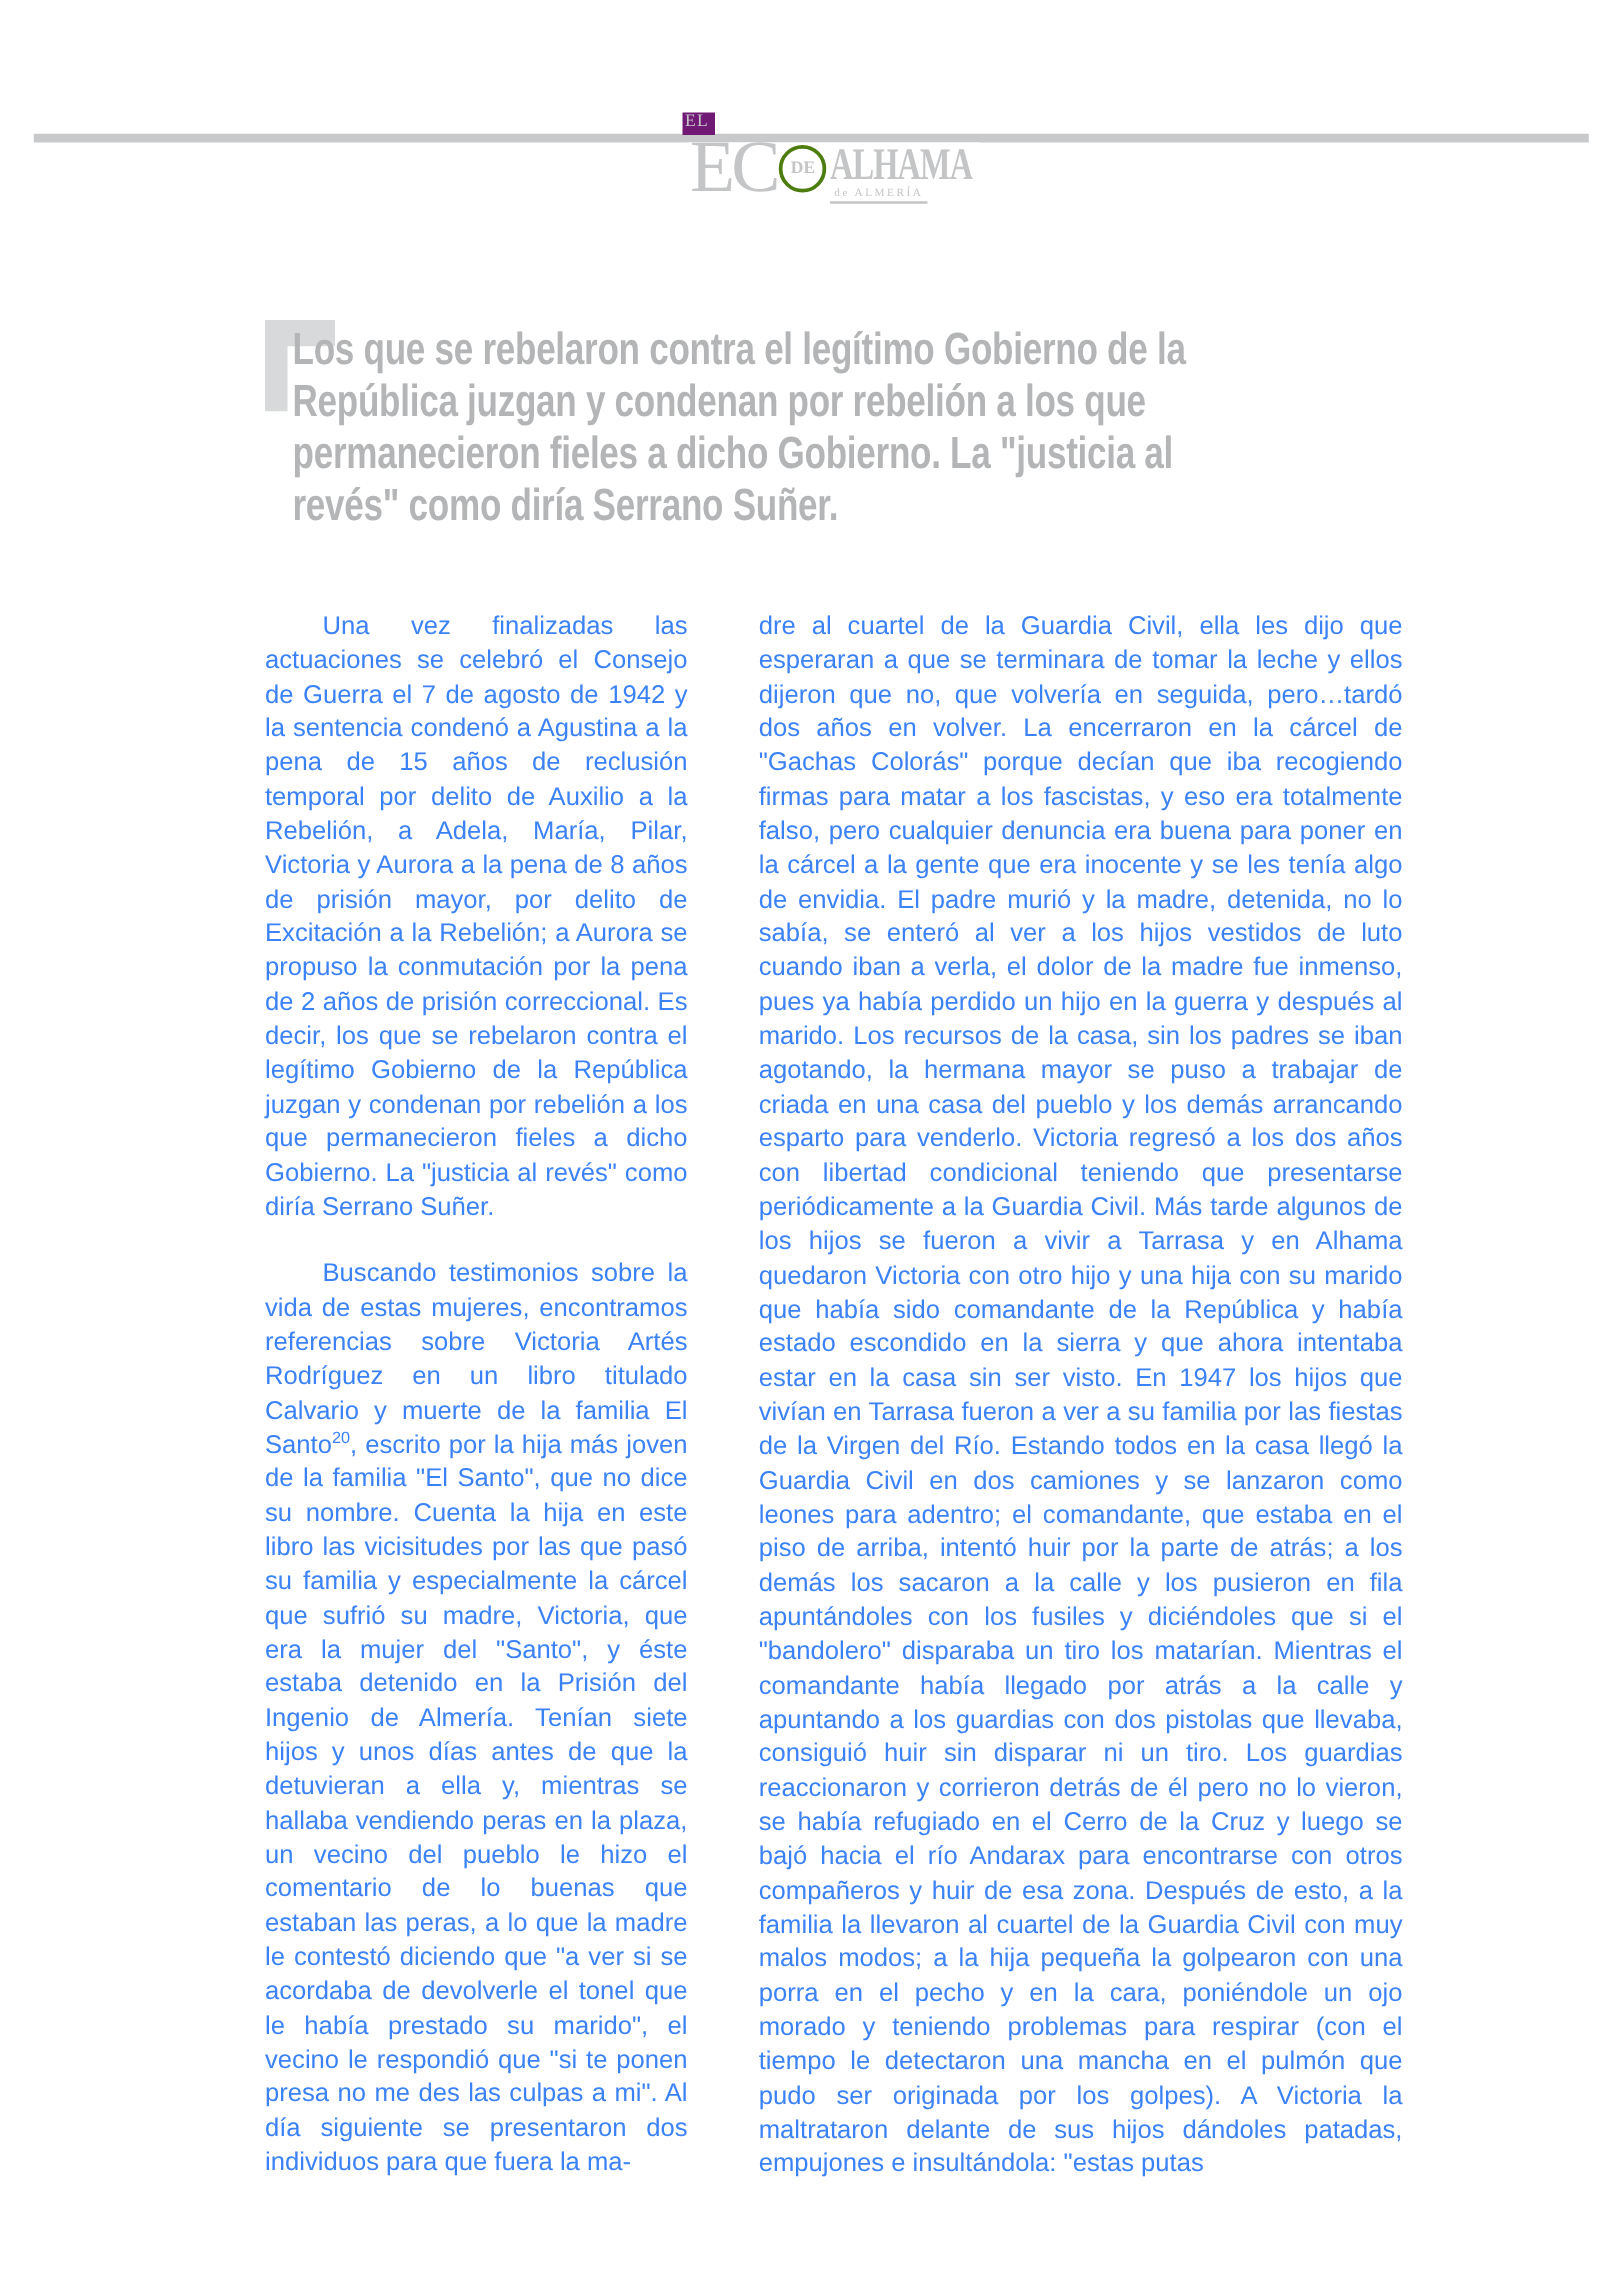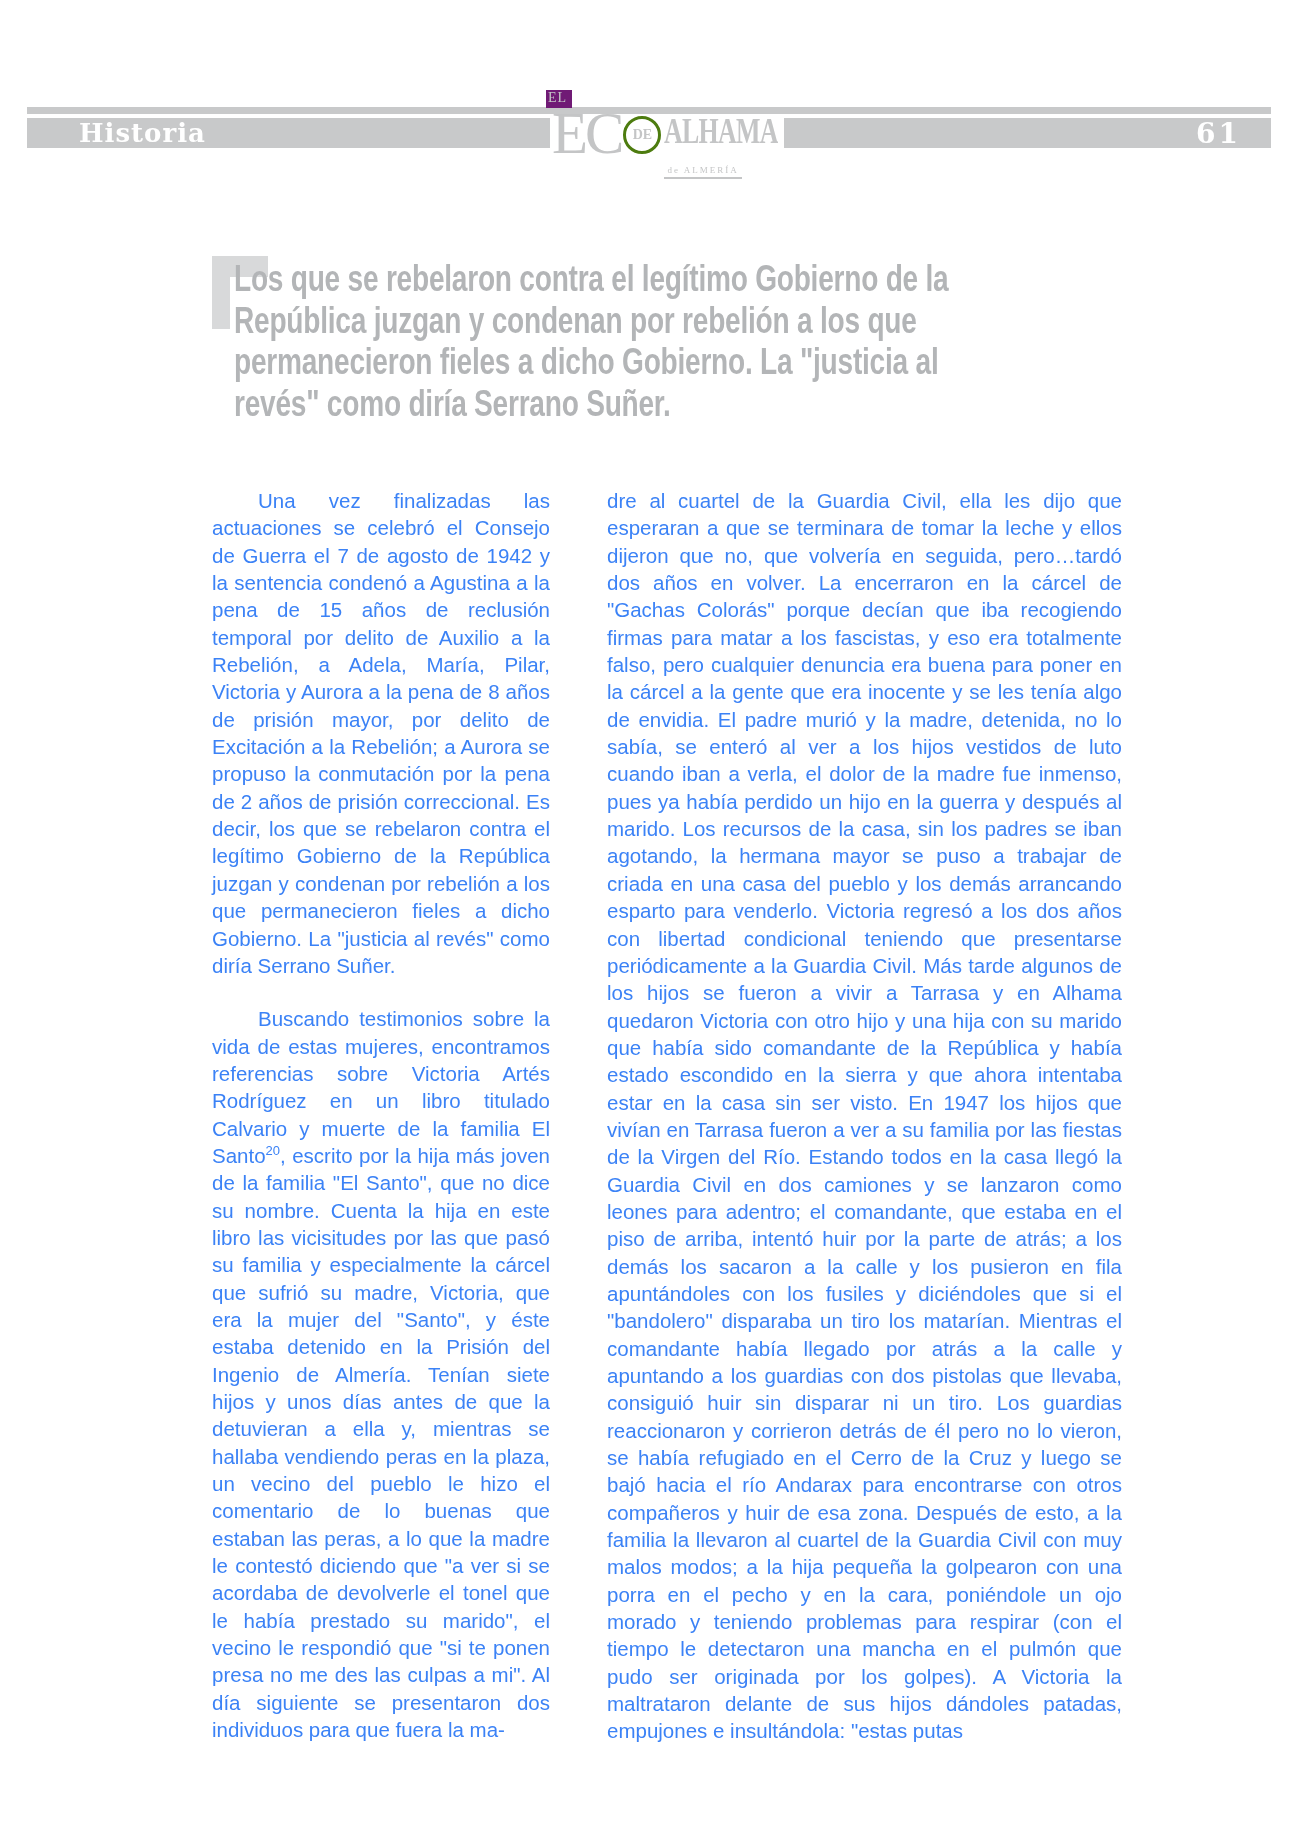--- a/index.html
+++ b/index.html
@@ -23,21 +23,21 @@
   .logo-el { position:absolute; left:-4px; top:0; background:#701a75; padding:0 5px 2px 2px; font-size:14px; letter-spacing:1px; }
   .logo-box { position:absolute; left:0; top:24px; background:#ffffff; display:flex; align-items:flex-start; padding:0 6px 5px 2px; }
   .logo-ec { font-size:59px; line-height:38px; letter-spacing:-3px; }
   .logo-o { flex:0 0 auto; width:32px; height:32px; border:3px solid #4d7c0f; border-radius:50%;
             display:flex; align-items:center; justify-content:center; margin:2px 3px 0 2px; }
   .logo-de { font-size:14px; font-weight:bold; letter-spacing:0; }
   .logo-right { display:flex; flex-direction:column; align-items:flex-start; margin-top:2px; }
   .alhama-wrap { width:114px; overflow:hidden; }
   .logo-alhama { display:inline-block; font-size:36px; line-height:31px; font-weight:bold; letter-spacing:-1px;
                  white-space:nowrap; transform:scaleX(0.72); transform-origin:left top; }
-  .logo-sub { font-size:9px; letter-spacing:2px; border-bottom:2px solid #c4c5c6; padding:0 3px 2px 3px; margin-top:18px; white-space:nowrap;text-align:center; }
+  .logo-sub { font-size:9px; letter-spacing:2px; border-bottom:2px solid #c4c5c6; padding:0 3px 2px 3px; margin-top:1px; white-space:nowrap;text-align:center; }
 
   
   .quote-mark { position:absolute; left:212px; top:256px; width:38px; height:52px;
                 border-top:21px solid #d8d9da; border-left:18px solid #d8d9da; }
   .pull-quote {
     position:absolute; left:234px; top:258px; width:930px;
     font-size:36px; line-height:41.5px; font-weight:bold; letter-spacing:-0.3px;
     color:#b3b5b7; transform:scaleX(0.78); transform-origin:left top;
   }
 
@@ -49,24 +49,20 @@
   .col-left .para { text-indent:46px; }
   .col-left .para + .para { margin-top:26px; }
   sup.fnote { font-size:13px; line-height:0; vertical-align:super; }
 </style>
 </head>
 <body>
 
 <div class="page">
 
   <div class="thin-bar"></div>
-  <div class="thick-bar">
-    <span class="section-label">Historia</span>
-    <span class="page-number">61</span>
-  </div>
 
   <div class="logo">
     <div class="logo-el">EL</div>
     <div class="logo-box">
       <span class="logo-ec">EC</span>
       <span class="logo-o">
         <span class="logo-de">DE</span>
       </span>
       <span class="logo-right">
         <span class="alhama-wrap">

